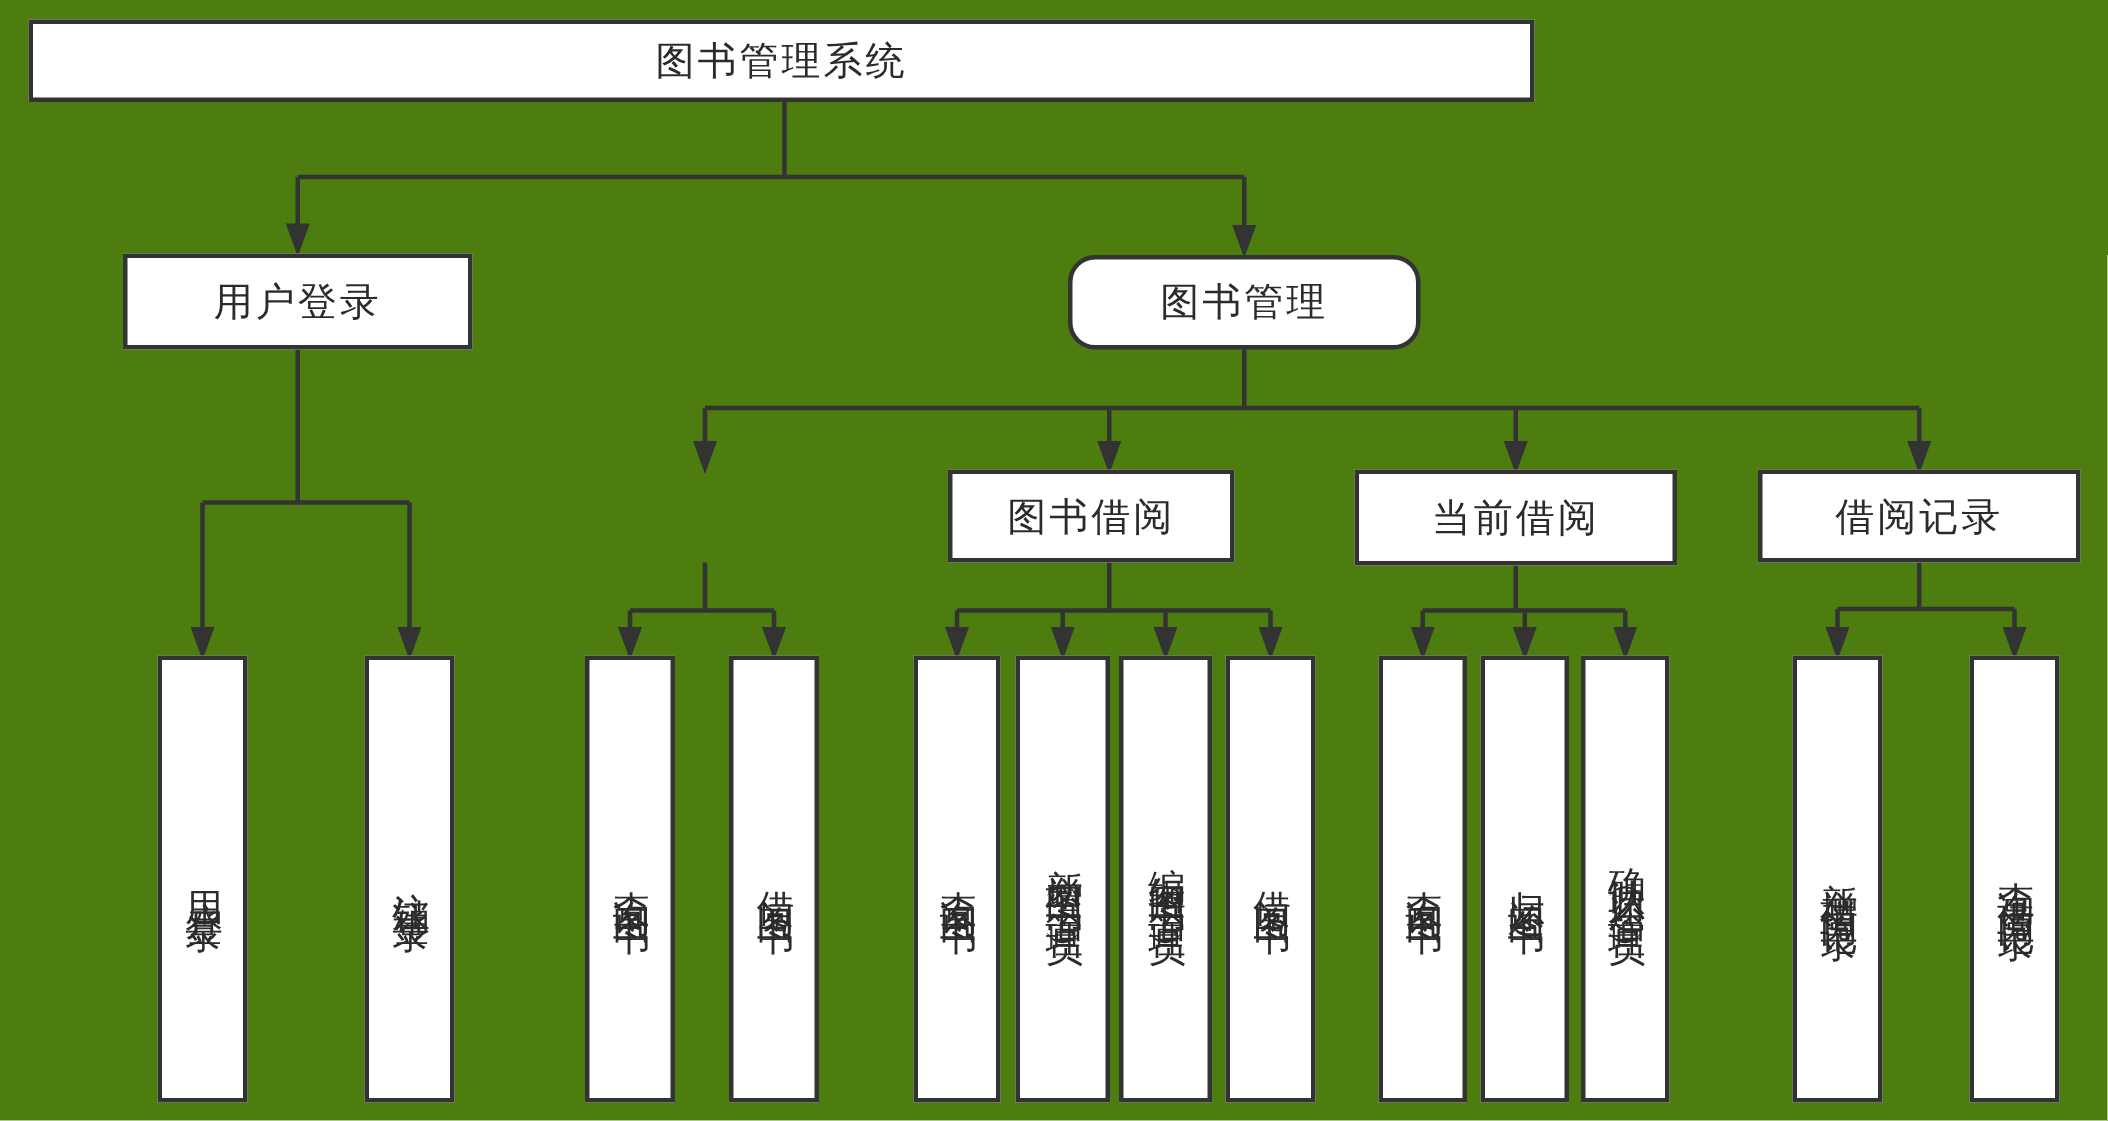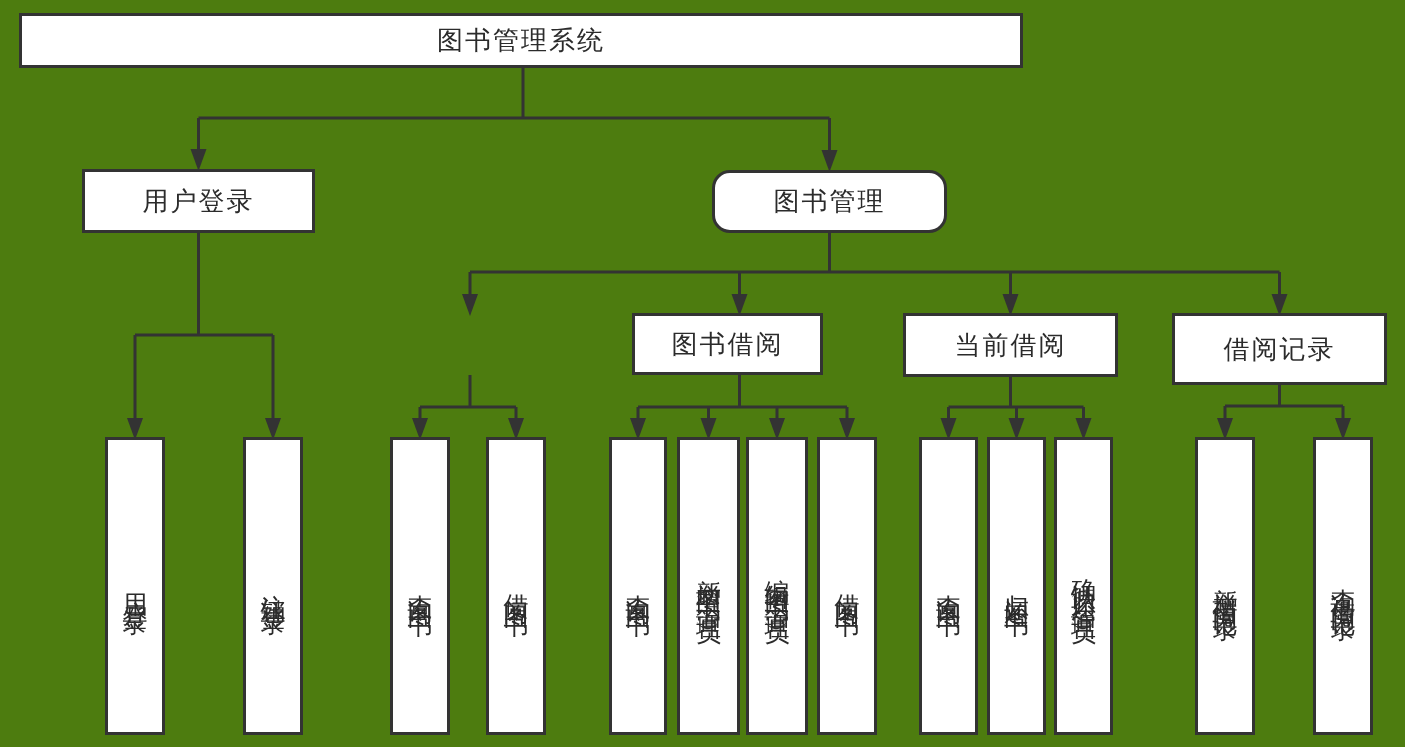--- a/index.html
+++ b/index.html
@@ -114,21 +114,21 @@
   <div class="node hnode" style="left:712px; top:170px; width:235px; height:63px;border-radius:18px;">
     <span>图书管理</span>
   </div>
 
   <div class="node hnode" style="left:632px; top:313px; width:191px; height:62px;">
     <span>图书借阅</span>
   </div>
   <div class="node hnode" style="left:903px; top:313px; width:215px; height:64px;">
     <span>当前借阅</span>
   </div>
-  <div class="node hnode" style="left:1172px; top:313px; width:215px; height:72px;">
+  <div class="node hnode" style="left:1172px; top:313px; width:215px; height:62px;">
     <span>借阅记录</span>
   </div>
 
   <div class="node vnode" style="left:105px; top:437px; width:60px; height:298px;">
     <span>用户登录</span>
   </div>
   <div class="node vnode" style="left:243px; top:437px; width:60px; height:298px;">
     <span>注销登录</span>
   </div>
 

